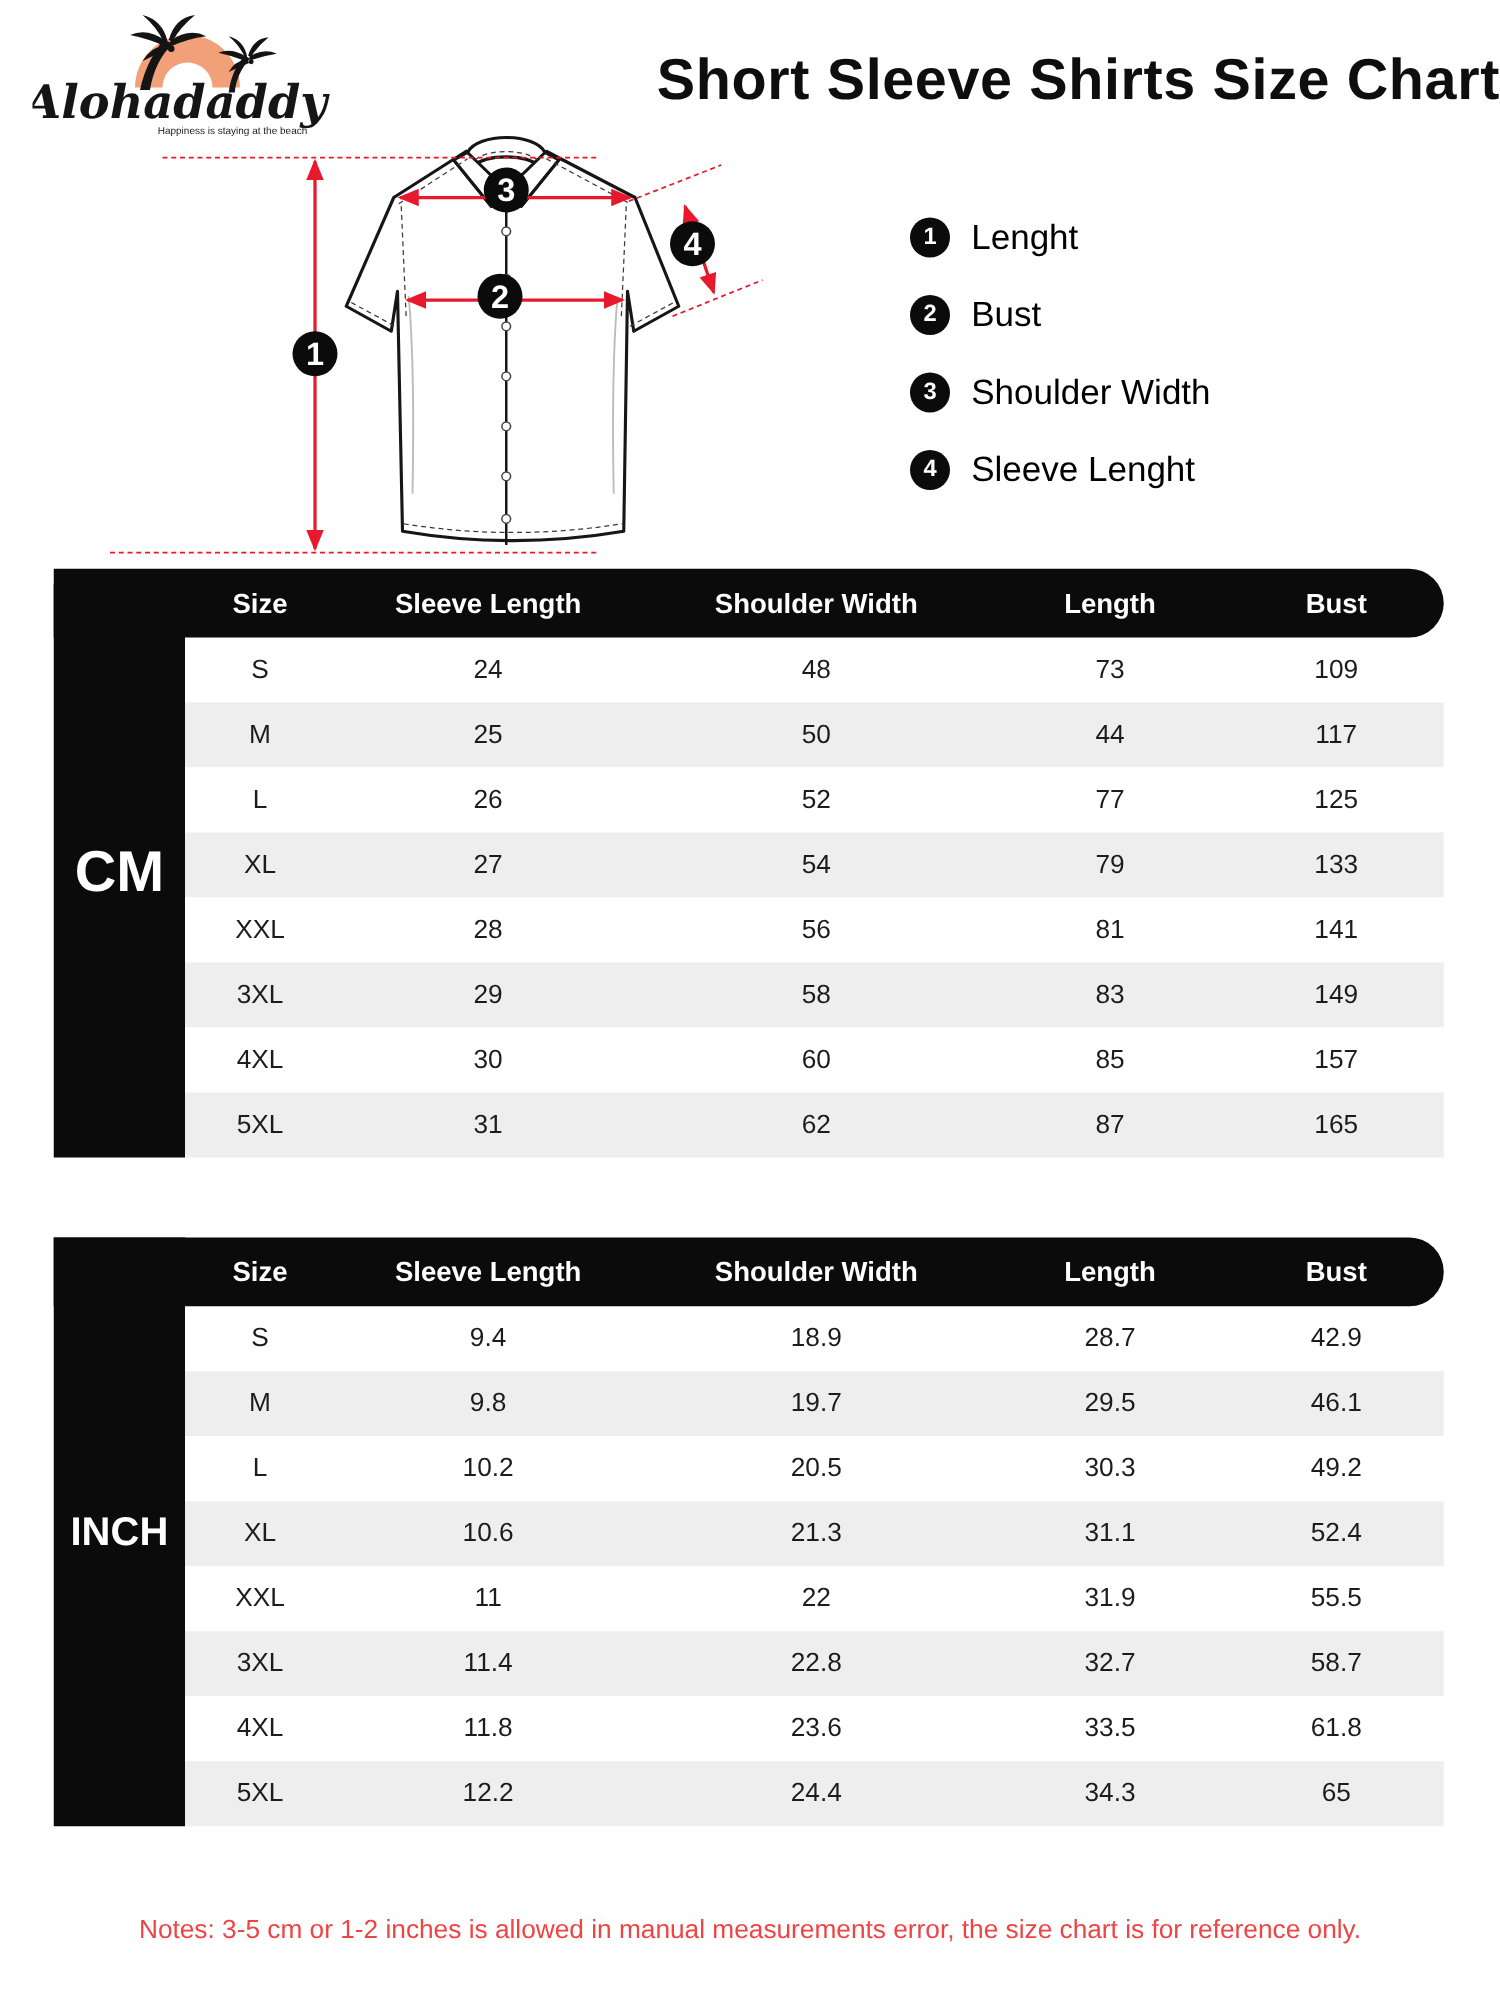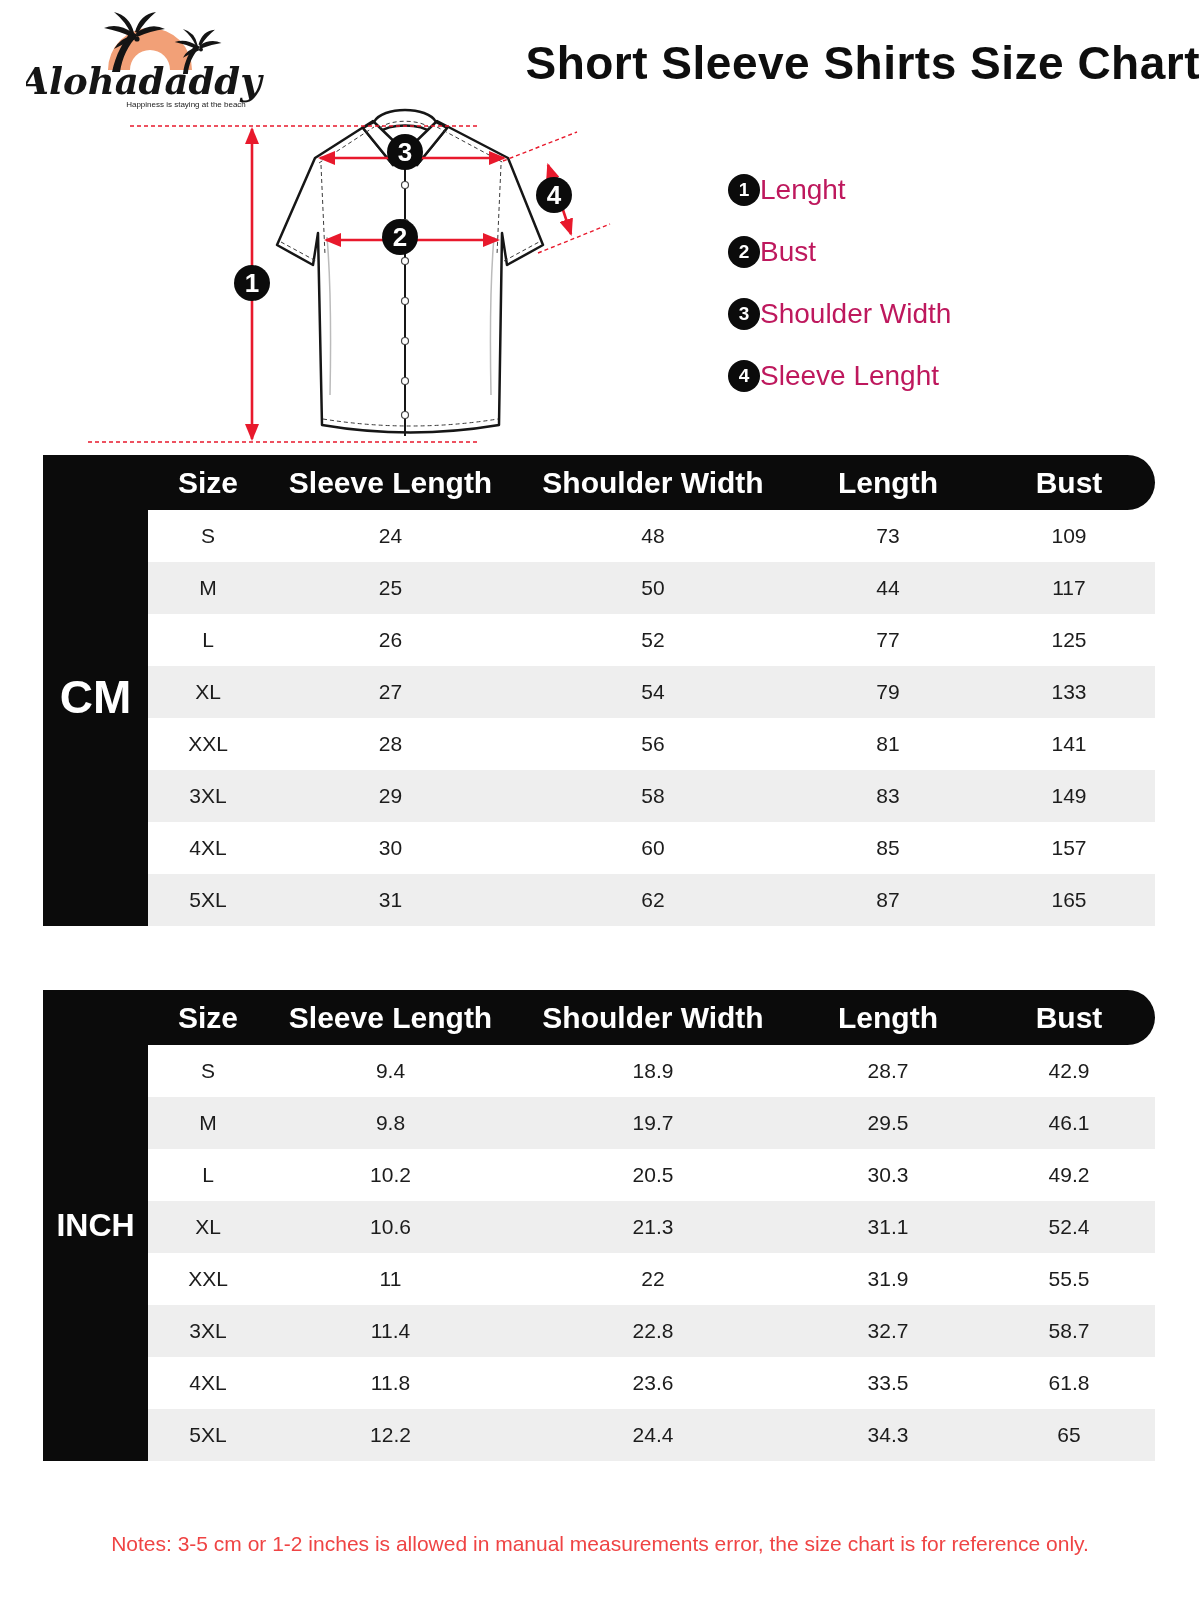--- a/index.html
+++ b/index.html
@@ -19,21 +19,21 @@
   .diagram-wrap { position:absolute; left:0; top:95px; width:1200px; height:365px; }
   .shirt-svg { position:absolute; left:80px; top:0; }
 
   .legend { position:absolute; left:728px; top:78px; list-style:none; }
   .legend li { display:flex; align-items:center; margin-bottom:28px; height:34px; }
   .legend .num {
     width:32px; height:32px; border-radius:50%; background:#0b0b0b; color:#fff;
     display:flex; align-items:center; justify-content:center;
     font-size:19px; font-weight:bold; flex:0 0 32px;
   }
-  .legend .lbl { font-size:28px; color:#be185d; }
+  .legend .lbl { margin-left:17px; font-size:28px; color:#000000; }
 
   
   .size-table { position:absolute; left:43px; width:1112px; }
   .size-table.cm   { top:455px; }
   .size-table.inch { top:990px; }
 
   .unit-col {
     position:absolute; left:0; top:0; bottom:0; width:105px;
     background:#0b0b0b; display:flex; align-items:center; justify-content:center;
     color:#ffffff; font-weight:bold;
@@ -41,21 +41,21 @@
   .cm .unit-col   { font-size:46px;margin-top:12px; }
   .inch .unit-col { font-size:32px; letter-spacing:0px; }
 
   .t-head {
     position:relative; height:55px; background:#0b0b0b;
     border-radius:0 28px 28px 0;
     display:grid; grid-template-columns:105px 120px 245px 280px 190px 172px;
     align-items:center;
   }
   .t-head .th {
-    grid-column:auto; text-align:center; color:#fff; font-weight:bold; font-size:30px;
+    grid-column:auto; text-align:center; color:#fff; font-weight:bold; font-size:22px;
   }
   .t-head .spacer { }
 
   .t-body { margin-left:105px; }
   .t-body .tr {
     display:grid; grid-template-columns:120px 245px 280px 190px 172px;
     height:52px; align-items:center; background:#ffffff;
   }
   .t-body .tr:nth-child(even) { background:#eeeeee; }
   .t-body .td { text-align:center; font-size:21px; color:#1c1c1c; }

